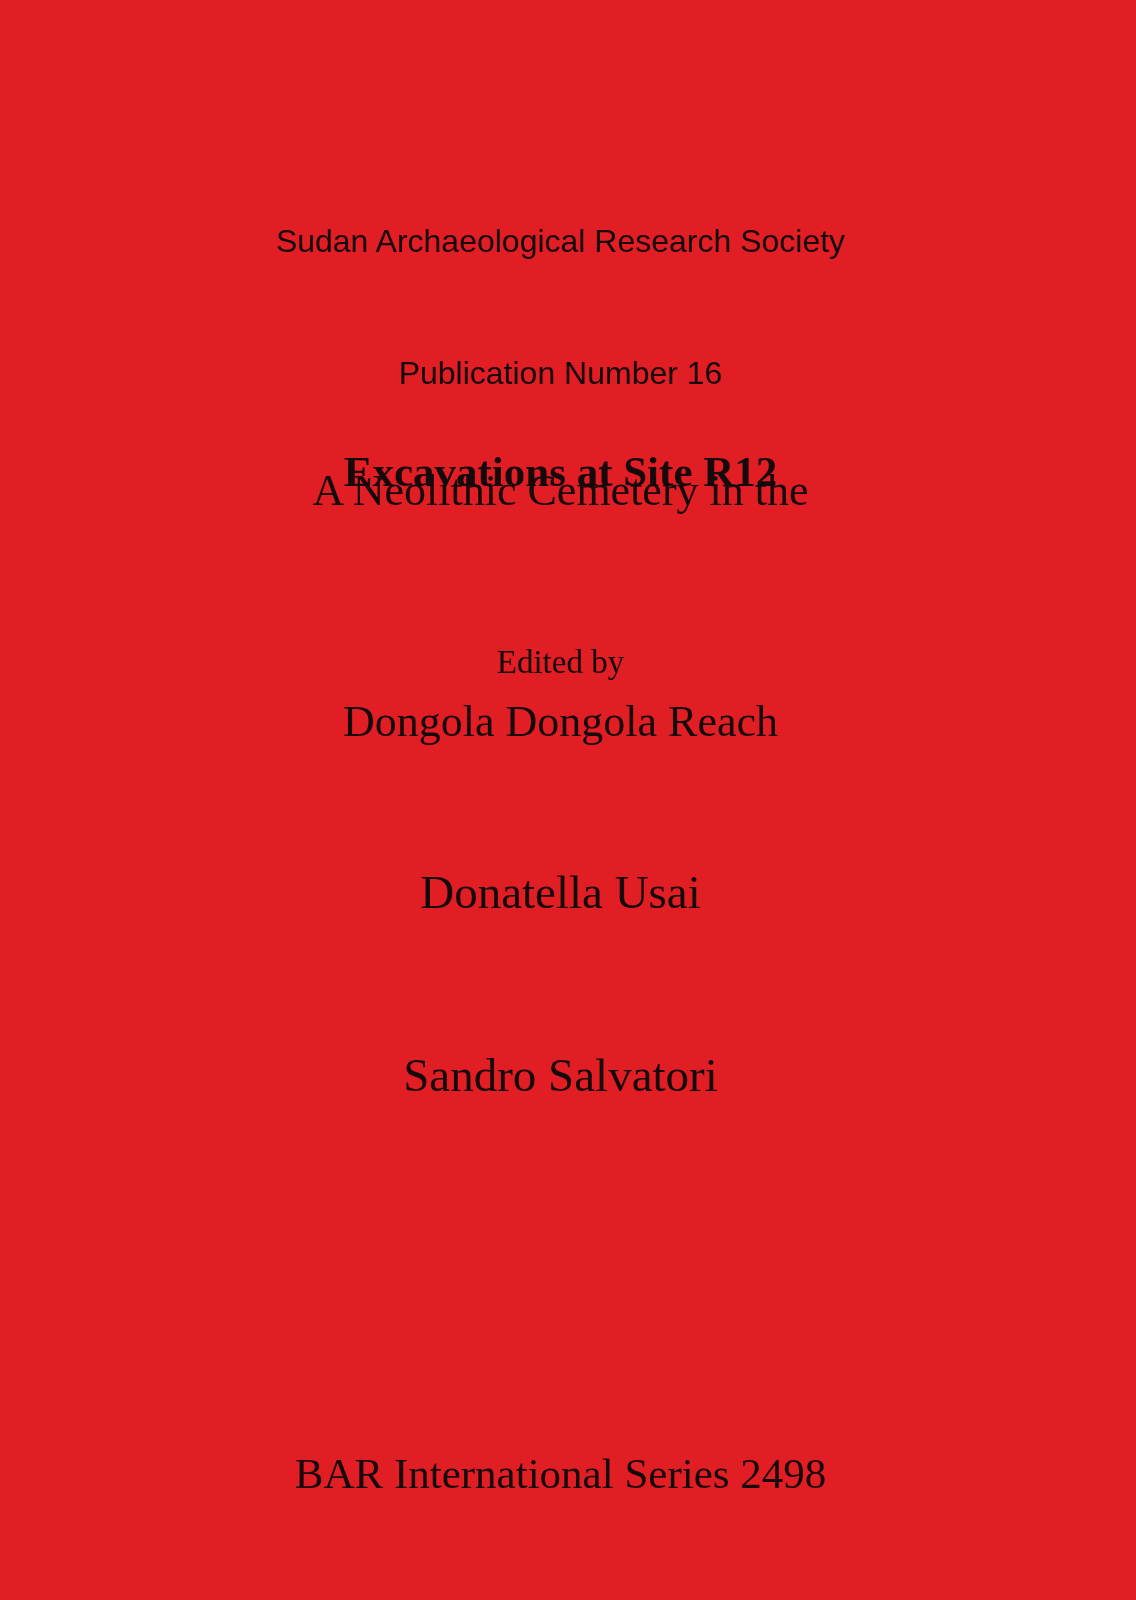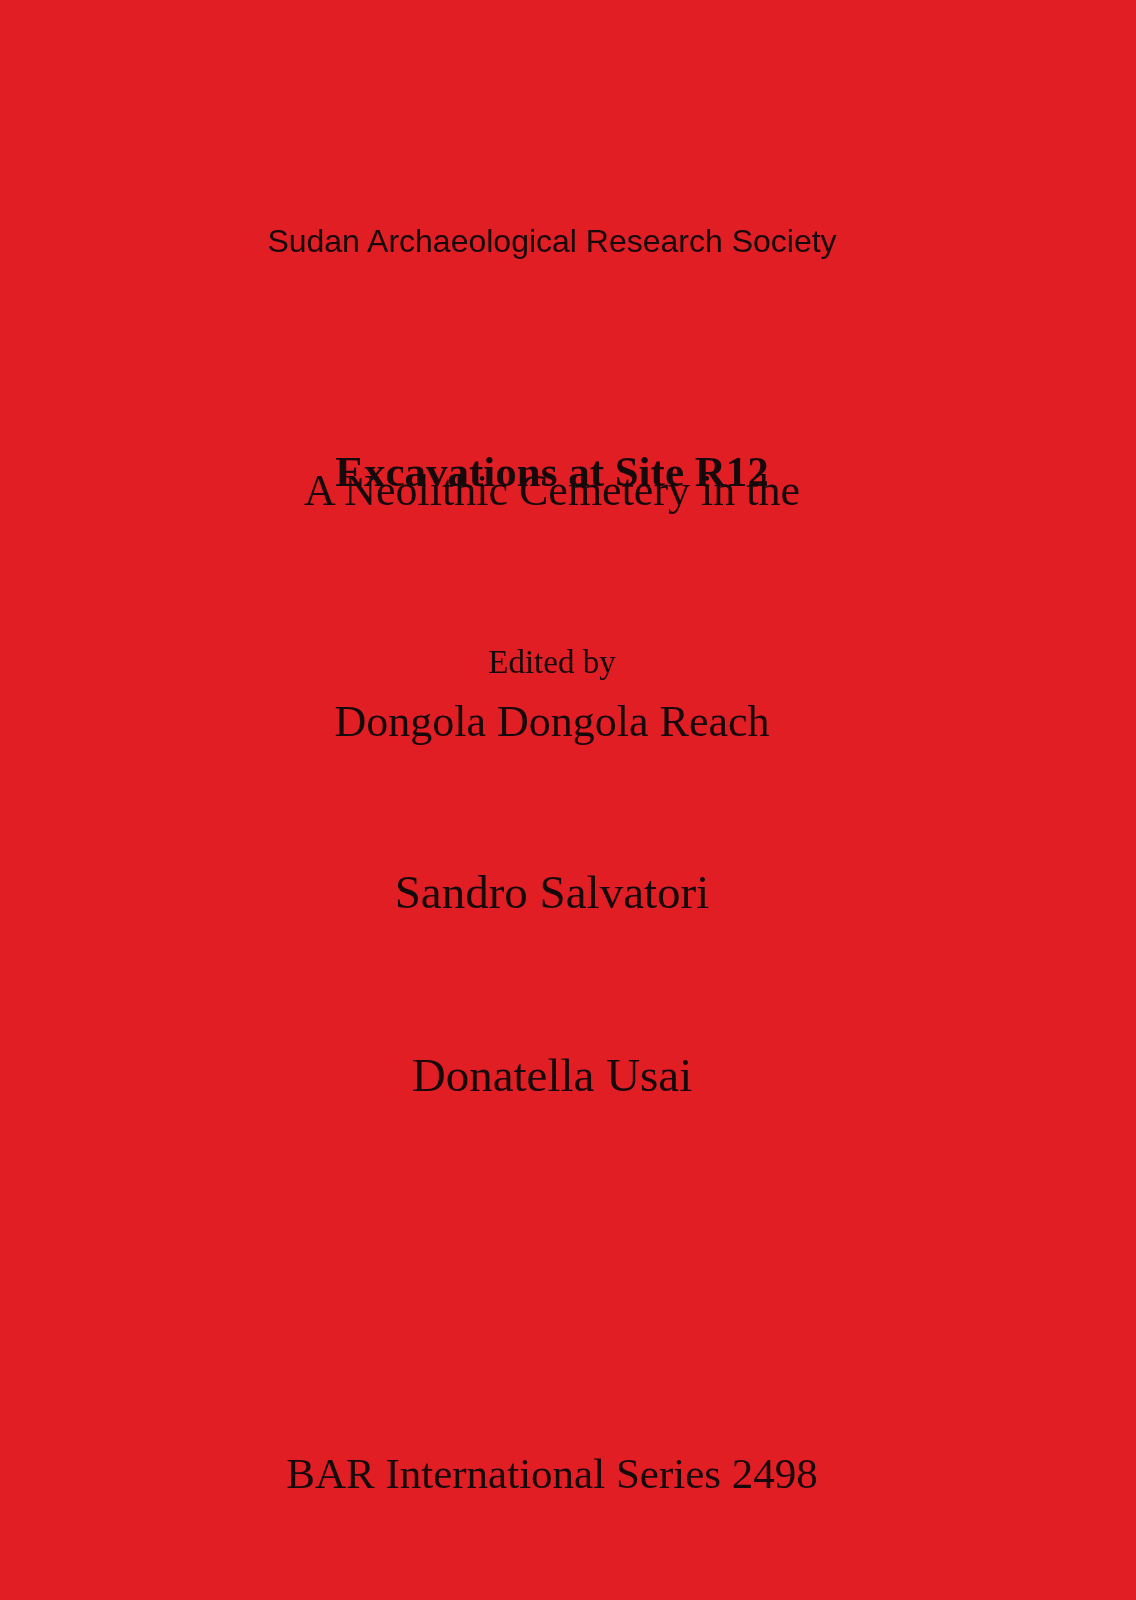--- a/index.html
+++ b/index.html
@@ -11,20 +11,21 @@
     height: 1600px;
     background: #e01e24;
     overflow: hidden;
   }
   .cover {
     position: relative;
     width: 1104px;
     height: 1600px;
     background: #e01e24;
     color: #16090b;
+    padding-left: 17px;
   }
   .txt {
     position: absolute;
     left: 0;
     width: 100%;
     text-align: center;
     white-space: pre;
   }
   .society {
     top: 131px;
@@ -66,34 +67,35 @@
     line-height: 56px;
   }
 </style>
 </head>
 <body style="background: rgb(224, 30, 36);">
 
 <div class="cover" style="background: rgb(224, 30, 36); color: rgb(22, 9, 11);">
 
   <div class="txt society">
     <div>Sudan Archaeological Research Society</div>
+    <div>Publication Number 16</div>
   </div>
 
   <div class="txt title">
     <div>A Neolithic Cemetery in the</div>
     <div>Dongola Dongola Reach</div>
   </div>
 
   <div class="txt subtitle">Excavations at Site R12</div>
 
   <div class="txt edited-by">Edited by</div>
 
   <div class="txt editors">
+    <div>Donatella Usai</div>
     <div>Sandro Salvatori</div>
-    <div>Donatella Usai</div>
   </div>
 
   <div class="txt bottom">
     <div>BAR International Series 2498</div>
     
   </div>
 
 </div>
 
 </body></html>

